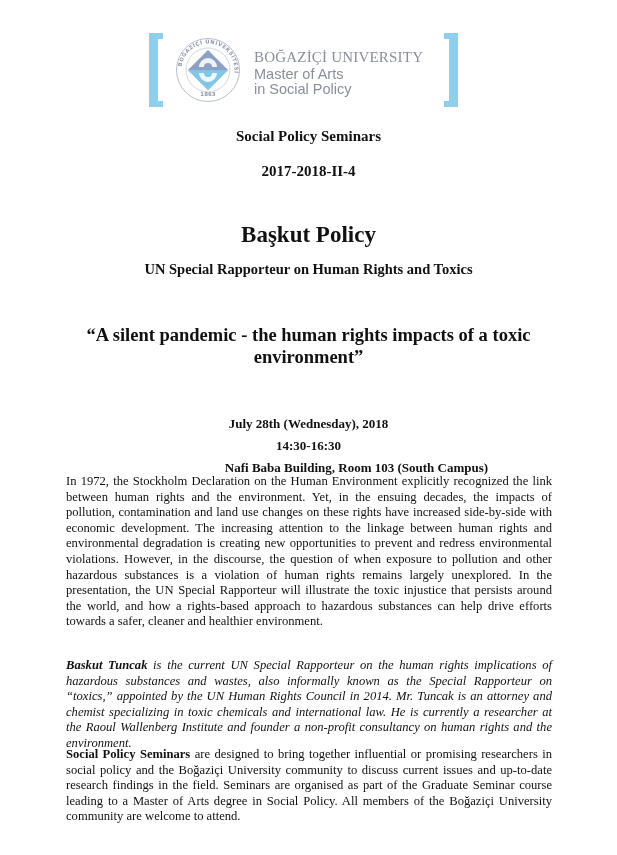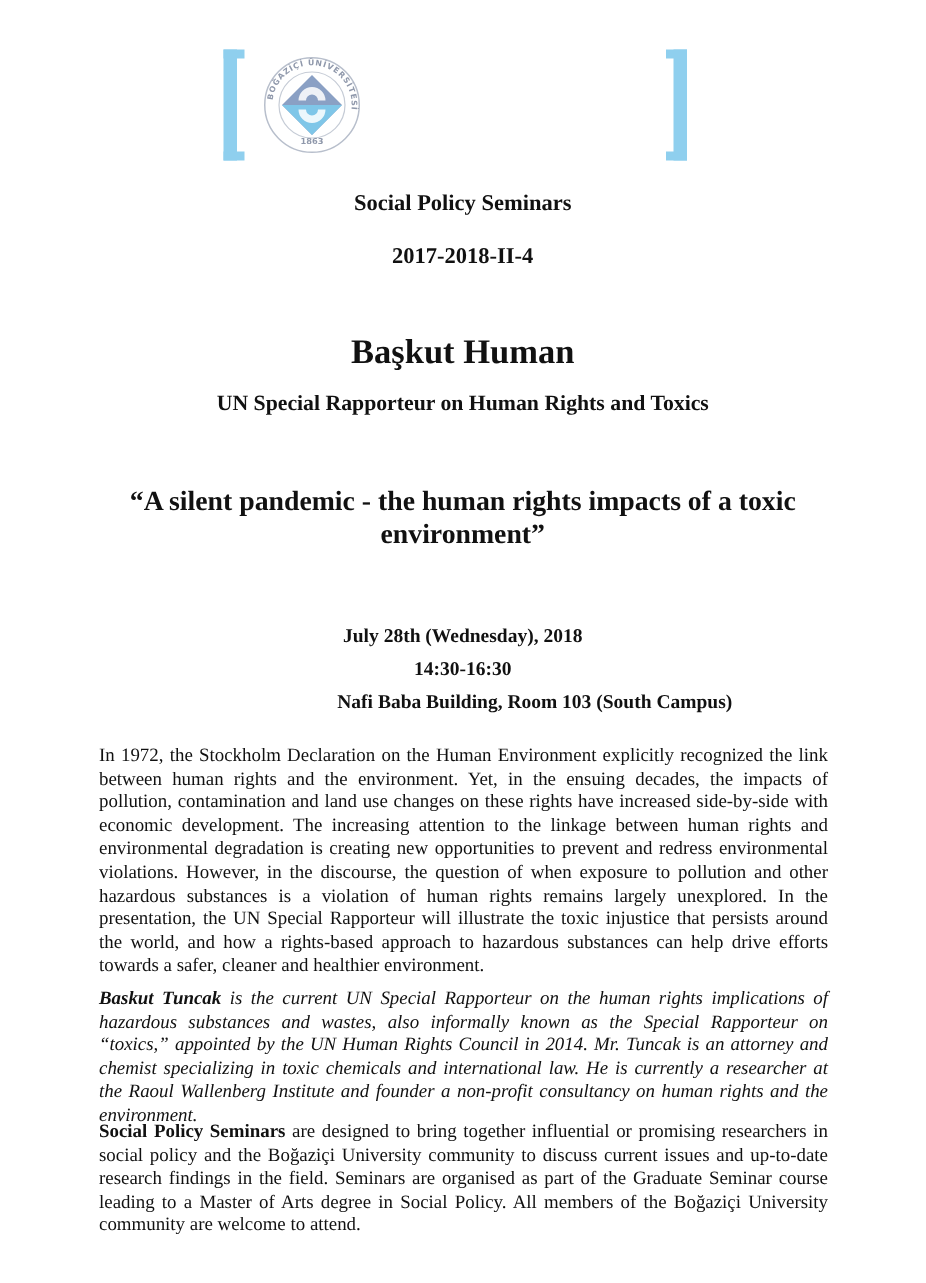--- a/index.html
+++ b/index.html
@@ -24,21 +24,21 @@
     .center { position: absolute; left: 0; width: 617px; text-align: center; font-weight: bold; }
     .series { top: 128px; font-size: 15px; }
     .code { top: 163px; font-size: 15px; }
     .speaker { top: 222px; font-size: 23px; }
     .role { top: 261px; font-size: 14.5px; }
     .talk { top: 324px; font-size: 18.5px; line-height: 22px; left: 80px; width: 457px; text-align: center; }
     .date { top: 416px; font-size: 13px; }
     .time { top: 438px; font-size: 13px; }
     .venue { top: 460px; font-size: 13px; margin-left: 48px; }
     .para { position: absolute; left: 66px; width: 486px; font-size: 12.6px; line-height: 15.6px; text-align: justify; margin: 0; }
-    .abstract { top: 496px; }
+    .abstract { top: 474px; }
     .bio { top: 658px; font-style: italic; }
     .about { top: 747px; }
     .bold { font-weight: bold; }
   </style>
 </head>
 <body>
 
 <div class="header" style="--brk:#8fcfee;">
   <div class="bracket left">
     <div class="bar"></div>
@@ -55,31 +55,36 @@
     <text font-size="5.2" fill="#8f98ab" font-family="DejaVu Sans, sans-serif" font-weight="bold" letter-spacing="0.6">
       <textPath href="#ringpath" startOffset="2%">BOĞAZİÇİ ÜNİVERSİTESİ</textPath>
     </text>
     <text x="33" y="59" font-size="5.5" fill="#8f98ab" text-anchor="middle" font-family="DejaVu Sans, sans-serif" font-weight="bold">1863</text>
     <polygon points="33,13 53,33 33,53 13,33" fill="#8aa0c4"></polygon>
     <polygon points="33,33 53,33 33,53 13,33" fill="#7fc6e8"></polygon>
     <path d="M 24,30 A 9,9 0 0 1 42,30 L 37,30 A 4,4 0 0 0 29,30 Z" fill="#fff" opacity="0.85"></path>
     <path d="M 42,36 A 9,9 0 0 1 24,36 L 29,36 A 4,4 0 0 0 37,36 Z" fill="#fff" opacity="0.85"></path>
   </svg>
 
+  <div class="logo-text">
+    <div class="logo-uni">BOĞAZİÇİ UNIVERSITY</div>
+    <div class="logo-sub">Master of Arts</div>
+    <div class="logo-sub">in Social Policy</div>
+  </div>
 
   <div class="bracket right">
     <div class="bar"></div>
       <div class="cap t"></div>
       <div class="cap b"></div>
   </div>
 </div>
 
 <div class="center series">Social Policy Seminars</div>
 <div class="center code">2017-2018-II-4</div>
-<div class="center speaker">Başkut Human</div>
+<div class="center speaker">Başkut Policy</div>
 <div class="center role">UN Special Rapporteur on Human Rights and Toxics</div>
 <div class="center talk">“A silent pandemic - the human rights impacts of a toxic environment”</div>
 <div class="center date">July 28th (Wednesday), 2018</div>
 <div class="center time">14:30-16:30</div>
 <div class="center venue">Nafi Baba Building, Room 103  (South Campus)</div>
 
 <p class="para abstract">In 1972, the Stockholm Declaration on the Human Environment explicitly recognized the link between human rights and the environment.  Yet, in the ensuing decades, the impacts of pollution, contamination and land use changes on these rights have increased side-by-side with economic development.  The increasing attention to the linkage between human rights and environmental degradation is creating new opportunities to prevent and redress environmental violations.  However, in the discourse, the question of when exposure to pollution and other hazardous substances is a violation of human rights remains largely unexplored.  In the presentation, the UN Special Rapporteur will illustrate the toxic injustice that persists around the world, and how a rights-based approach to hazardous substances can help drive efforts towards a safer, cleaner and healthier environment.</p>
 
 <p class="para bio"><span class="bold">Baskut Tuncak</span><span> is the current UN Special Rapporteur on the human rights implications of hazardous substances and wastes, also informally known as the Special Rapporteur on “toxics,” appointed by the UN Human Rights Council in 2014. Mr. Tuncak is an attorney and chemist specializing in toxic chemicals and international law. He is currently a researcher at the Raoul Wallenberg Institute and founder a non-profit consultancy on human rights and the environment.</span></p>
 

